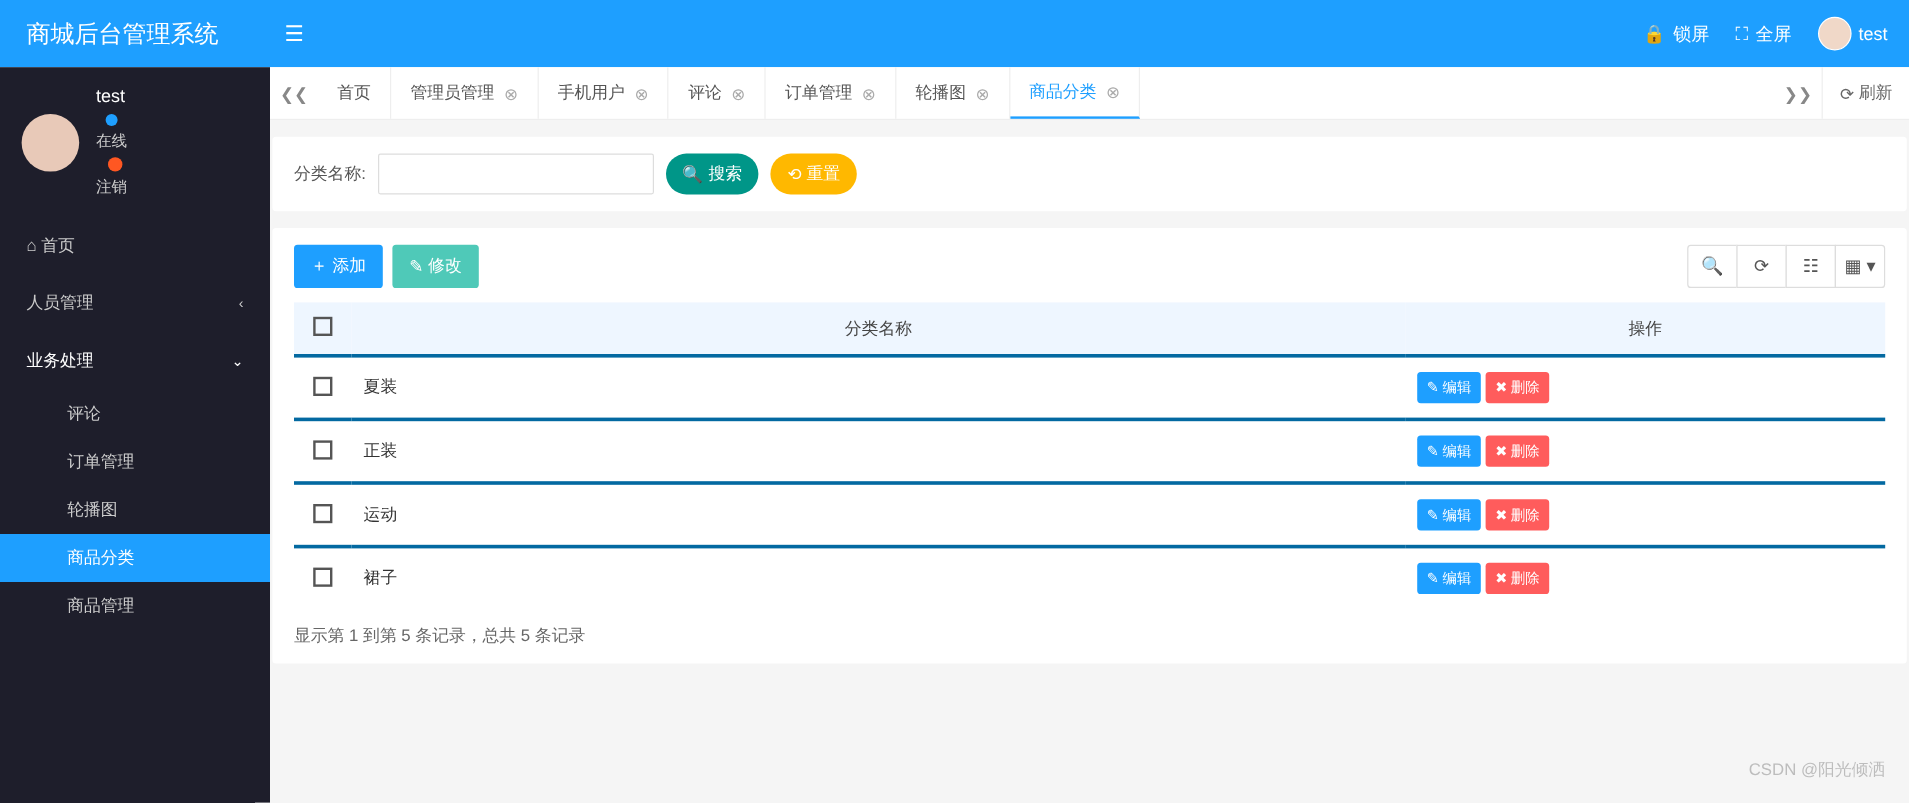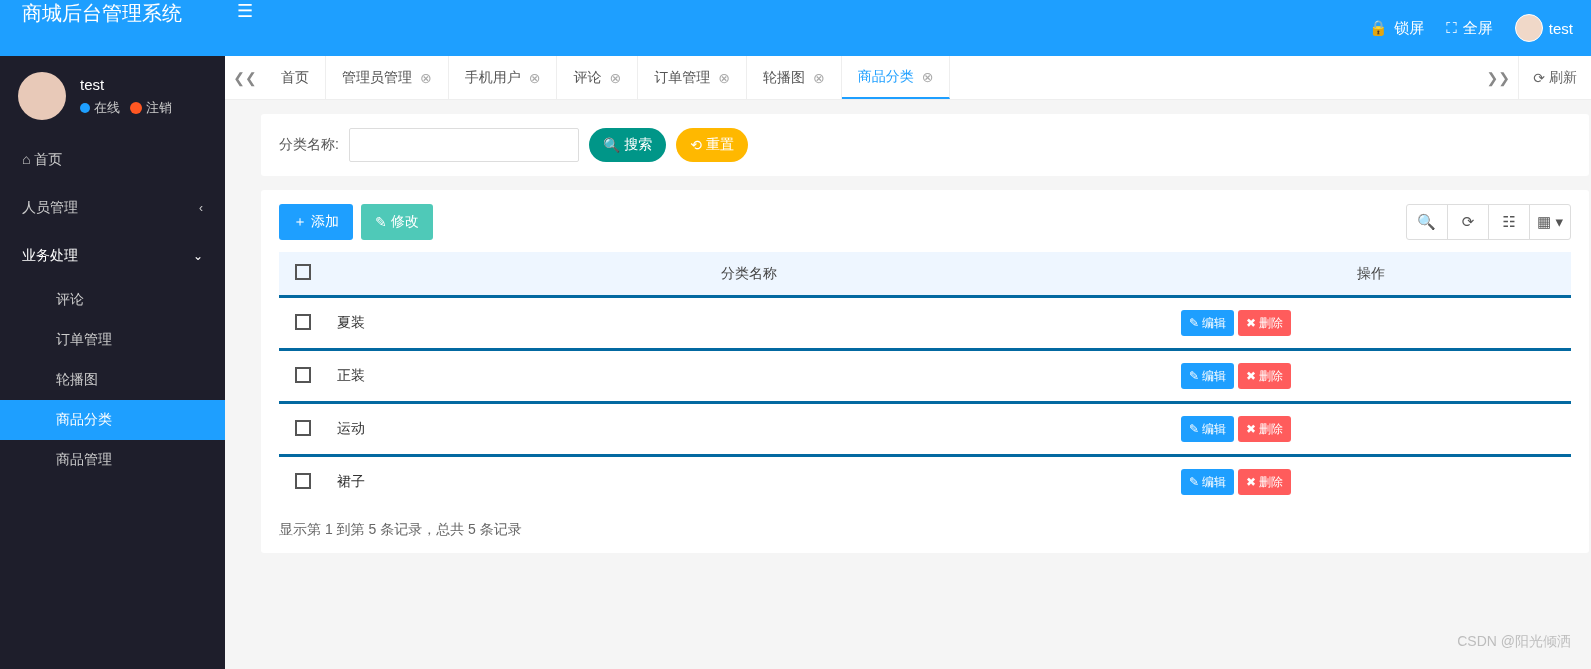--- a/index.html
+++ b/index.html
@@ -1,53 +1,53 @@
 <!DOCTYPE html>
 <html><head>
 <meta charset="utf-8">
 <style>
 * { box-sizing: border-box; margin: 0; padding: 0; }
 body { font-family: "Microsoft YaHei", Arial, sans-serif; font-size: 14px; color: #333; background: #f5f5f5; width: 1591px; height: 669px; overflow: hidden; }
 
 
-.header { height: 56px; background: #1e9fff; display: flex; color: #fff; }
+.header { height: 56px; background: #1e9fff; display: flex; align-items: center; color: #fff; }
 .brand { width: 225px; padding-left: 22px; font-size: 20px; }
 .header-left { flex: 0 0 auto; padding-left: 12px; }
 .header-right { margin-left: auto; display: flex; align-items: center; padding-right: 18px; gap: 22px; font-size: 15px; }
 .header-right .item { display: flex; align-items: center; gap: 6px; cursor: pointer; }
 .avatar-sm { width: 28px; height: 28px; border-radius: 50%; background: #f0d8c8; border: 1px solid #fff; }
 .bars { cursor: pointer; font-size: 18px; }
 
 
 .shell { display: flex; height: calc(100% - 56px); }
 .sidebar { width: 225px; background: #1e1e2b; color: #ccc; flex-shrink: 0; }
 .user-block { display: flex; align-items: center; padding: 16px 18px; gap: 14px; }
 .avatar-lg { width: 48px; height: 48px; border-radius: 50%; background: #e8c9b8; flex-shrink: 0; }
 .user-name { color: #fff; font-size: 15px; margin-bottom: 6px; }
-.user-status { font-size: 13px; color: #ccc; display: flex; align-items: center; gap: 4px; }
+.user-status { font-size: 13px; color: #ccc; display: flex; align-items: center; gap: 4px; flex-direction: column; }
 .dot-on { width: 10px; height: 10px; border-radius: 50%; background: #1e9fff; display: inline-block; }
 .logout-ico { width: 12px; height: 12px; border-radius: 50%; background: #ff5722; display: inline-block; }
 .menu-item { height: 48px; display: flex; align-items: center; padding: 0 22px; color: #ccc; cursor: pointer; position: relative; justify-content: space-between; }
 .menu-item.sub { padding-left: 56px; height: 40px; font-size: 14px; }
 .menu-item.active { background: #1e9fff; color: #fff; }
 .menu-item.section { color: #fff; font-weight: 500; }
 .menu-item .chev { font-size: 12px; }
 
 
 .content { flex: 1; display: flex; flex-direction: column; }
 .tabs-bar { height: 44px; background: #fff; border-bottom: 1px solid #eee; display: flex; align-items: stretch; }
 .tab-nav { width: 40px; display: flex; align-items: center; justify-content: center; color: #888; cursor: pointer; font-size: 14px; }
 .tabs { flex: 1; display: flex; }
 .tab { padding: 0 16px; display: flex; align-items: center; border-right: 1px solid #eee; color: #555; cursor: pointer; gap: 8px; font-size: 14px; }
 .tab.active { color: #1e9fff; border-bottom: 2px solid #1e9fff; }
 .tab .x { color: #aaa; font-size: 14px; }
 .tab-refresh { padding: 0 14px; display: flex; align-items: center; gap: 4px; color: #666; cursor: pointer; border-left: 1px solid #eee; }
 
 
-.main { padding: 14px 2px; margin-left: 34px; }
+.main { padding: 14px 2px; }
 .panel { background: #fff; border-radius: 3px; padding: 14px 18px; margin-bottom: 14px; }
 .search-row { display: flex; align-items: center; gap: 10px; }
 .lbl { color: #555; }
 .txt { width: 230px; height: 34px; border: 1px solid #ddd; border-radius: 2px; padding: 0 8px; }
 .btn { height: 34px; padding: 0 14px; border: none; border-radius: 17px; color: #fff; cursor: pointer; display: inline-flex; align-items: center; gap: 4px; font-size: 14px; }
 .btn.teal { background: #009688; }
 .btn.orange { background: #ffb800; }
 .btn.sq { border-radius: 3px; height: 36px; padding: 0 14px; }
 .btn.blue { background: #1e9fff; }
 .btn.tealsq { background: #4fc9b8; }

